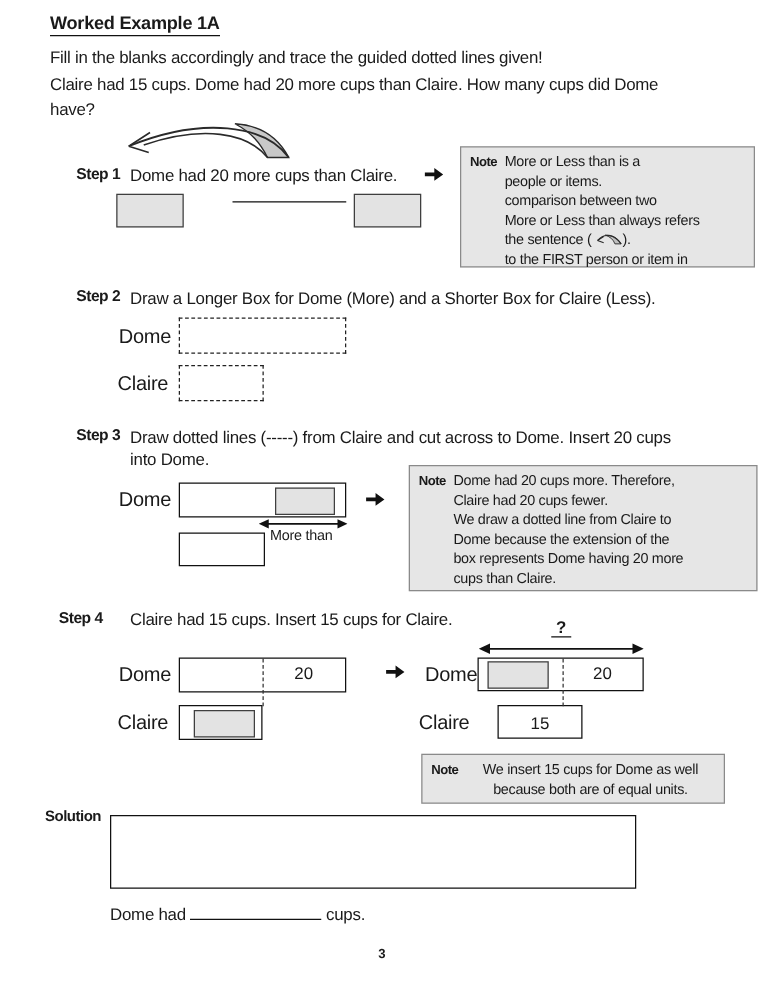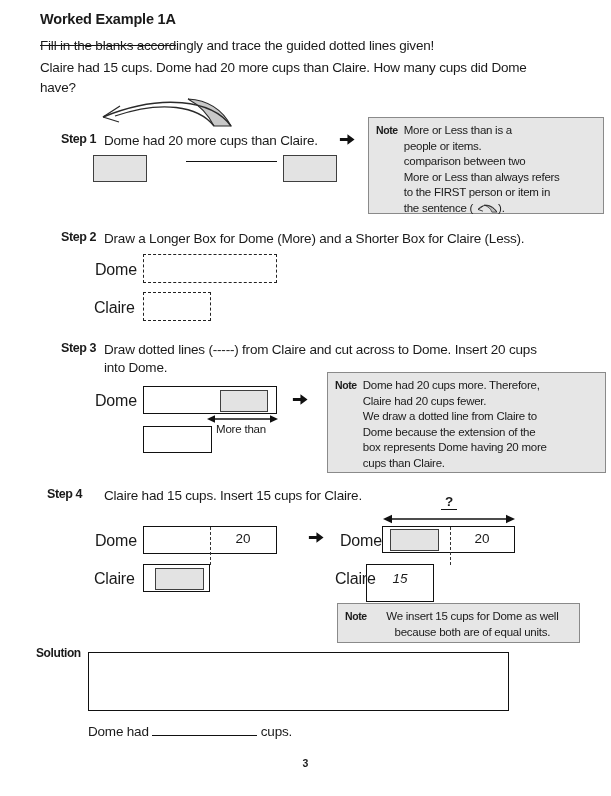--- a/index.html
+++ b/index.html
@@ -1,19 +1,19 @@
 <!DOCTYPE html>
 <html><head>
 <meta charset="utf-8">
 <style>
   html,body{margin:0;padding:0;background:#fff;}
   .page{position:relative;width:611px;height:796px;background:#ffffff;overflow:hidden;
         font-family:"Liberation Sans","DejaVu Sans",sans-serif;color:#1a1a1a;}
   .abs{position:absolute;}
-  .title{font-size:14.5px;font-weight:bold;border-bottom:1.6px solid #111;padding-bottom:18px;letter-spacing:-0.2px;}
+  .title{font-size:14.5px;font-weight:bold;border-bottom:1.6px solid #111;padding-bottom:1px;letter-spacing:-0.2px;}
   .txt{font-size:13.5px;letter-spacing:-0.2px;line-height:20px;white-space:nowrap;}
   .step-label{font-size:12.5px;font-weight:bold;letter-spacing:-0.4px;white-space:nowrap;}
   .diag-label{font-size:16px;letter-spacing:-0.2px;white-space:nowrap;}
   .small-txt{font-size:11.5px;letter-spacing:-0.2px;white-space:nowrap;}
   .ul-span{border-bottom:1.5px solid #111;padding-bottom:13px;}
   .fill-box{background:#e3e3e3;border:1.3px solid #3f3f3f;}
   .white-box{background:#fff;border:1.4px solid #111;box-sizing:border-box;}
   .dashed-box{background:#fff;border:1.5px dashed #222;box-sizing:border-box;}
   .note{background:#e6e6e6;border:1.5px solid #8a8a8a;box-sizing:border-box;
         padding:5px 7px 4px 7px;display:flex;gap:6px;align-items:flex-start;}
@@ -53,27 +53,27 @@
   <div class="abs fill-box" style="left:93px;top:155px;width:52px;height:25px;"></div>
   <div class="abs fill-box" style="left:283px;top:155px;width:52px;height:25px;"></div>
 
   <div class="abs note" style="left:368px;top:117px;width:236px;height:97px;">
     <span class="note-label">Note</span>
     <div class="note-text">
       <div>More or Less than is a</div>
       <div>people or items.</div>
       <div>comparison between two</div>
       <div>More or Less than always refers</div>
-      <div>to the FIRST person or item in</div>
       <div><span>the sentence (</span>
         <svg style="display:inline;vertical-align:-1px;" width="22" height="9" viewBox="0 0 24 10">
           <path d="M23,9 C19.5,3 14.5,1 9,1.2 C13.5,3 16,5 17.5,9 Z" fill="#c0c0c0" stroke="#2a2a2a" stroke-width="0.8"></path>
           <path d="M23,9 C17,0.5 8,-1 2,6" fill="none" stroke="#2a2a2a" stroke-width="1"></path>
           <path d="M2,6 L7.5,2.5 M2,6 L7.5,8" fill="none" stroke="#2a2a2a" stroke-width="1"></path>
         </svg><span>).</span></div>
+      <div>to the FIRST person or item in</div>
     </div>
   </div>
 
   <div class="abs step-label" style="left:61px;top:230px;">Step 2</div>
   <div class="abs txt" style="left:104px;top:229px;">Draw a Longer Box for Dome (More) and a Shorter Box for Claire (Less).</div>
   <div class="abs diag-label" style="left:95px;top:261px;">Dome</div>
   <div class="abs dashed-box" style="left:143px;top:254px;width:134px;height:29px;"></div>
   <div class="abs diag-label" style="left:94px;top:299px;">Claire</div>
   <div class="abs dashed-box" style="left:143px;top:292px;width:68px;height:29px;"></div>
 
@@ -124,21 +124,21 @@
   <div class="abs qmark" style="left:441px;top:494px;width:16px;">?</div>
   <svg class="abs" style="left:383px;top:513px;" width="132" height="12" viewBox="0 0 132 12" preserveAspectRatio="none">
     <line x1="6" y1="6" x2="126" y2="6" stroke="#111" stroke-width="1.4"></line>
     <polygon points="0,6 9,1.8 9,10.2" fill="#111"></polygon>
     <polygon points="132,6 123,1.8 123,10.2" fill="#111"></polygon>
   </svg>
   <div class="abs diag-label" style="left:340px;top:532px;">Dome</div>
   <div class="abs white-box" style="left:382px;top:526px;width:133px;height:27px;"></div>
   <div class="abs fill-box" style="left:390px;top:529px;width:47px;height:20px;"></div>
   <div class="abs num" style="left:451px;top:531px;width:62px;">20</div>
-  <div class="abs white-box num" style="left:366px;top:564px;width:68px;height:38px;line-height:27px;font-style:italic;">15</div>
+  <div class="abs white-box num" style="left:398px;top:564px;width:68px;height:27px;line-height:27px;">15</div>
   <div class="abs vline" style="left:450px;top:527px;height:38px;"></div>
   <div class="abs diag-label" style="left:335px;top:570px;">Claire</div>
 
   <div class="abs note" style="left:337px;top:603px;width:243px;height:40px;">
     <span class="note-label">Note</span>
     <div class="note-text" style="text-align:center;width:100%;">
       <div>We insert 15 cups for Dome as well</div>
       <div>because both are of equal units.</div>
     </div>
   </div>

